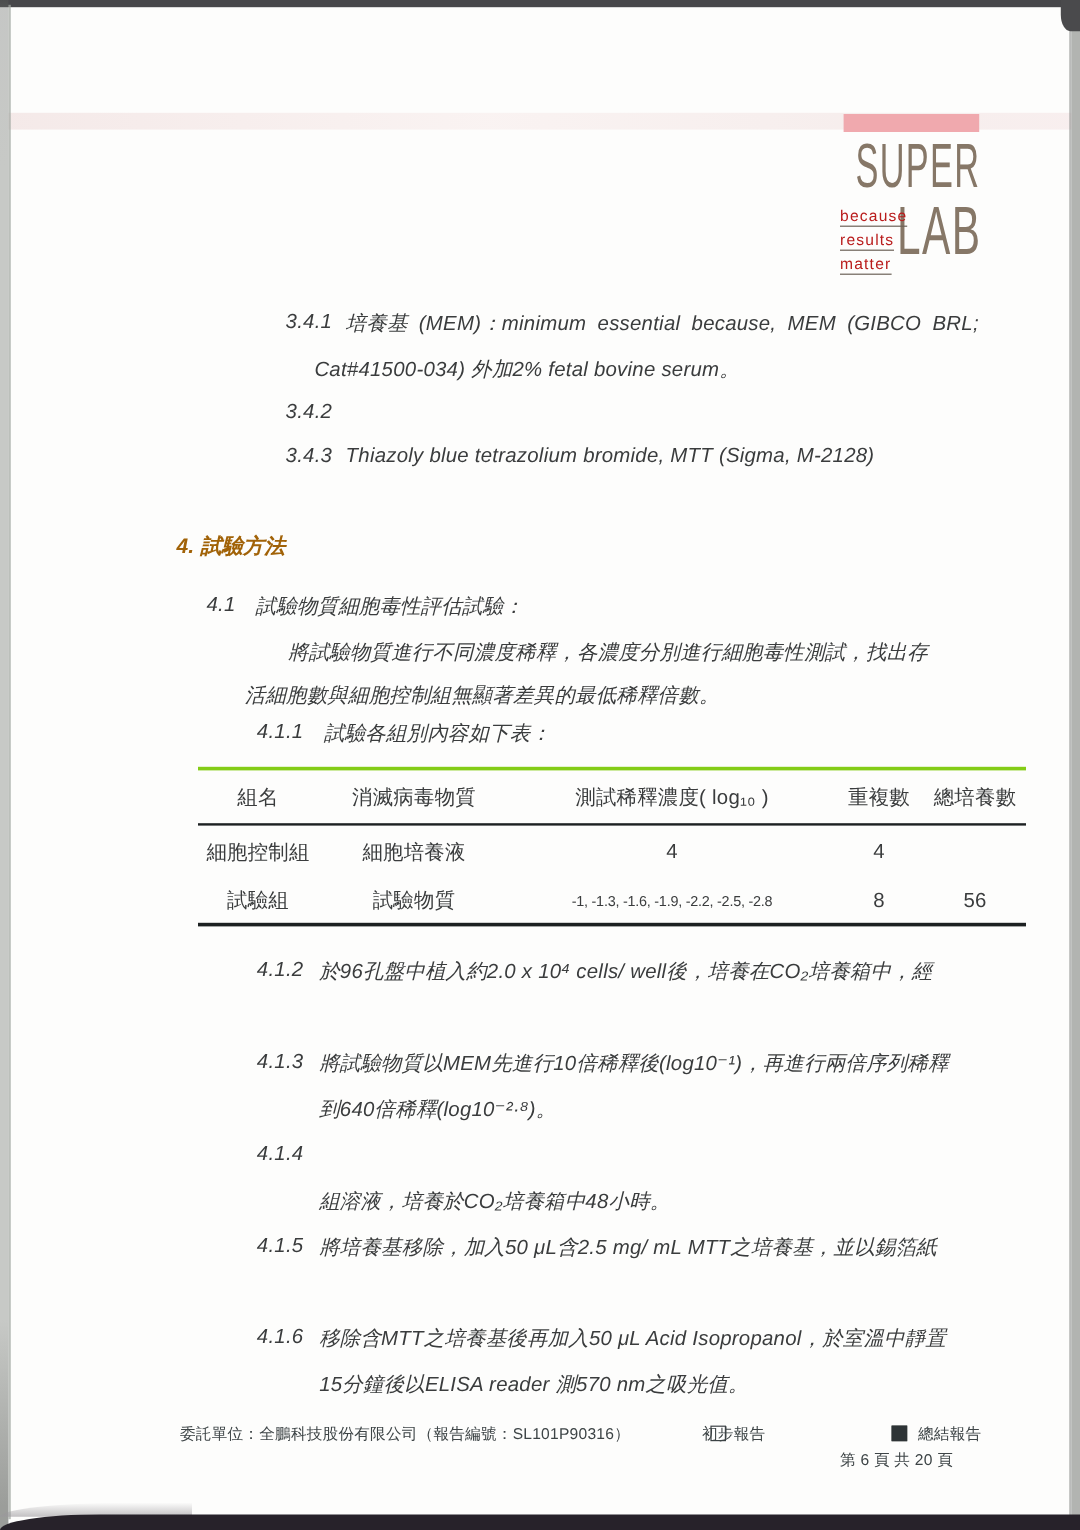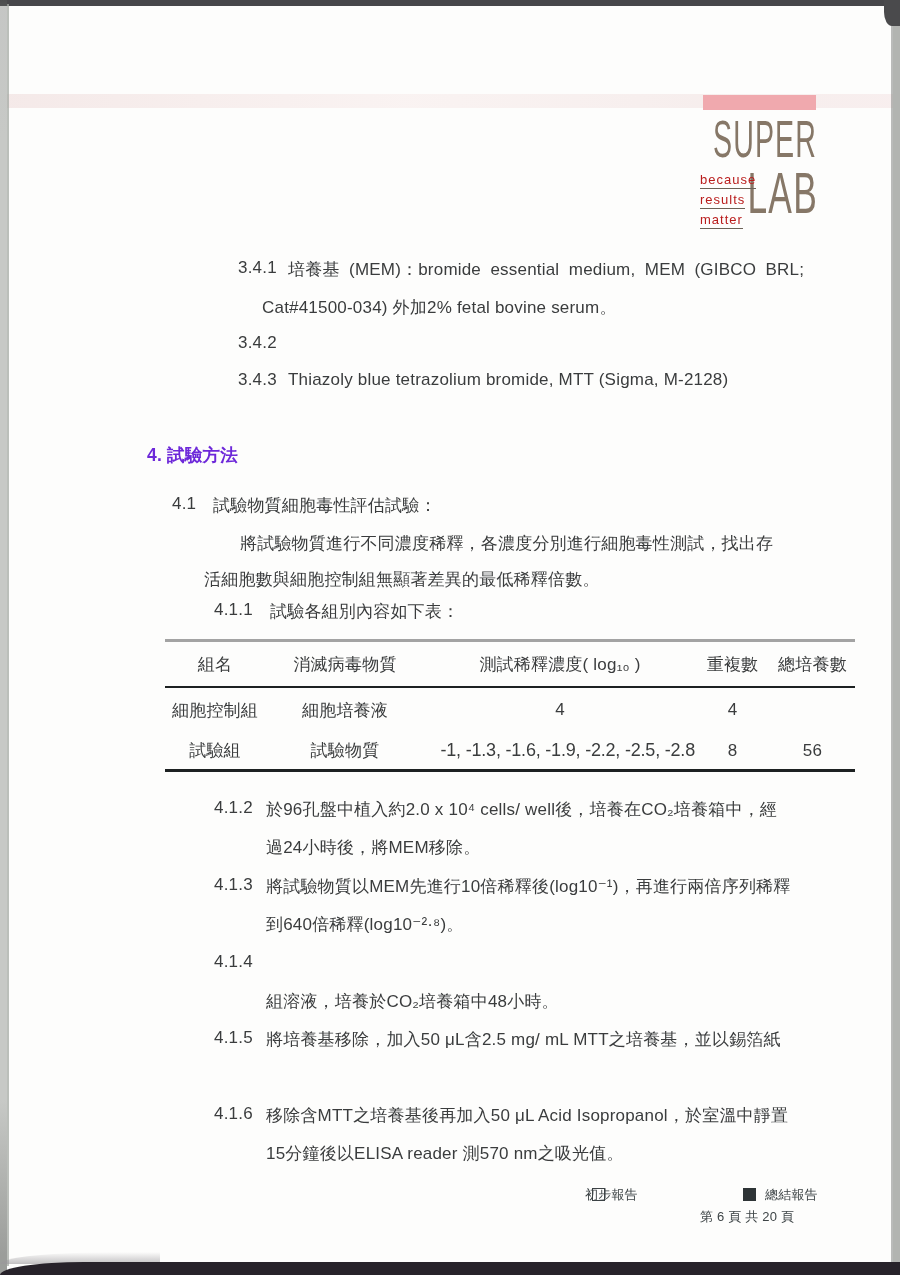--- a/index.html
+++ b/index.html
@@ -28,32 +28,32 @@
   .brand-super{left:610px;top:112px;width:207px;height:54px;line-height:54px;text-align:right;
     font-size:52px;font-weight:500;color:#867767;letter-spacing:2px;
     transform:scaleX(.55);transform-origin:100% 50%;white-space:nowrap;}
   .brand-lab{left:610px;top:164px;width:208px;height:58px;line-height:58px;text-align:right;
     font-size:57px;font-weight:500;color:#867767;letter-spacing:2px;
     transform:scaleX(.62);transform-origin:100% 50%;white-space:nowrap;}
   .brand-tagline{left:700px;top:172px;width:52px;color:#b91c1c;font-size:13px;}
   .brand-tagline .tag{display:inline-block;letter-spacing:1px;border-bottom:1.5px solid #6b6258;
     padding-bottom:1px;margin-bottom:3px;white-space:nowrap;}
   
-  .ln{position:absolute;font-size:17px;letter-spacing:.2px;white-space:nowrap;}
+  .ln{position:absolute;font-size:17px;letter-spacing:.2px;white-space:nowrap;font-style:italic;}
   .wide{word-spacing:4.5px;}
-  .h4{font-weight:bold;font-size:17.5px;color:#6d28d9;}
+  .h4{font-weight:bold;font-size:17.5px;color:#a16207;}
   
   .dtable{position:absolute;left:165px;top:639px;width:690px;
-    border-top:3px solid #a3a3a3;border-bottom:3px solid #1d2122;}
+    border-top:3px solid #84cc16;border-bottom:3px solid #1d2122;}
   .trow{display:grid;grid-template-columns:100px 160px 270px 75px 85px;align-items:center;text-align:center;}
   .trow.head{height:44px;border-bottom:2px solid #1d2122;}
   .trow.r1{height:44px;}
   .trow.r2{height:37px;}
   .tcell{font-size:17px;letter-spacing:.2px;}
-  .tcell.tight{font-size:18px;letter-spacing:-.2px;text-align:right;}
+  .tcell.tight{font-size:12px;letter-spacing:-.2px;}
   
   .foot{position:absolute;font-size:13px;color:#3d4446;letter-spacing:.2px;white-space:nowrap;}
   .cbx{position:absolute;width:11px;height:11px;border:1.5px solid #3c4245;background:#fff;}
   .cbx.filled{background:#2e3436;border-color:#2e3436;}
 </style>
 </head>
 <body>
 
 <div class="page">
 
@@ -70,21 +70,21 @@
   <div class="abs brand-bar"></div>
   <div class="abs brand-super">SUPER</div>
   <div class="abs brand-lab">LAB</div>
   <div class="abs brand-tagline">
     <span class="tag">because</span><br>
     <span class="tag">results</span><br>
     <span class="tag">matter</span>
   </div>
 
   <div class="ln" style="left:238px;top:258px">3.4.1</div>
-  <div class="ln wide" style="left:288px;top:258px">培養基 (MEM)：bromide essential medium, MEM (GIBCO BRL;</div>
+  <div class="ln wide" style="left:288px;top:258px">培養基 (MEM)：minimum essential because, MEM (GIBCO BRL;</div>
   <div class="ln" style="left:262px;top:296px">Cat#41500-034) 外加2% fetal bovine serum。</div>
   <div class="ln" style="left:238px;top:333px">3.4.2</div>
   <div class="ln" style="left:238px;top:370px">3.4.3</div>
   <div class="ln" style="left:288px;top:370px">Thiazoly blue tetrazolium bromide, MTT (Sigma, M-2128)</div>
 
   <div class="ln h4" style="left:147px;top:443px">4. 試驗方法</div>
   <div class="ln" style="left:172px;top:494px">4.1</div>
   <div class="ln" style="left:213px;top:494px">試驗物質細胞毒性評估試驗：</div>
   <div class="ln" style="left:240px;top:532px">將試驗物質進行不同濃度稀釋，各濃度分別進行細胞毒性測試，找出存</div>
   <div class="ln" style="left:204px;top:568px">活細胞數與細胞控制組無顯著差異的最低稀釋倍數。</div>
@@ -109,35 +109,35 @@
       <div class="tcell">試驗組</div>
       <div class="tcell">試驗物質</div>
       <div class="tcell tight">-1, -1.3, -1.6, -1.9, -2.2, -2.5, -2.8</div>
       <div class="tcell">8</div>
       <div class="tcell">56</div>
     </div>
   </div>
 
   <div class="ln" style="left:214px;top:798px">4.1.2</div>
   <div class="ln" style="left:266px;top:798px">於96孔盤中植入約2.0 x 10⁴ cells/ well後，培養在CO₂培養箱中，經</div>
-  <div class="ln" style="left:266px;top:836px">過24小時後，將MEM移除。</div>
 
   <div class="ln" style="left:214px;top:875px">4.1.3</div>
   <div class="ln" style="left:266px;top:875px">將試驗物質以MEM先進行10倍稀釋後(log10⁻¹)，再進行兩倍序列稀釋</div>
   <div class="ln" style="left:266px;top:913px">到640倍稀釋(log10⁻²·⁸)。</div>
 
   <div class="ln" style="left:214px;top:952px">4.1.4</div>
   <div class="ln" style="left:266px;top:990px">組溶液，培養於CO₂培養箱中48小時。</div>
 
   <div class="ln" style="left:214px;top:1028px">4.1.5</div>
   <div class="ln" style="left:266px;top:1028px">將培養基移除，加入50 μL含2.5 mg/ mL MTT之培養基，並以錫箔紙</div>
 
   <div class="ln" style="left:214px;top:1104px">4.1.6</div>
   <div class="ln" style="left:266px;top:1104px">移除含MTT之培養基後再加入50 μL Acid Isopropanol，於室溫中靜置</div>
   <div class="ln" style="left:266px;top:1142px">15分鐘後以ELISA reader  測570 nm之吸光值。</div>
 
+  <div class="foot" style="left:150px;top:1186px">委託單位：全鵬科技股份有限公司（報告編號：SL101P90316）</div>
   <div class="cbx" style="left:592px;top:1188px"></div>
   <div class="foot" style="left:585px;top:1186px">初步報告</div>
   <div class="cbx filled" style="left:743px;top:1188px"></div>
   <div class="foot" style="left:765px;top:1186px">總結報告</div>
   <div class="foot" style="left:700px;top:1208px;width:125px;text-align:left">第 6 頁  共 20 頁</div>
 
 </div>
 
 </body></html>

